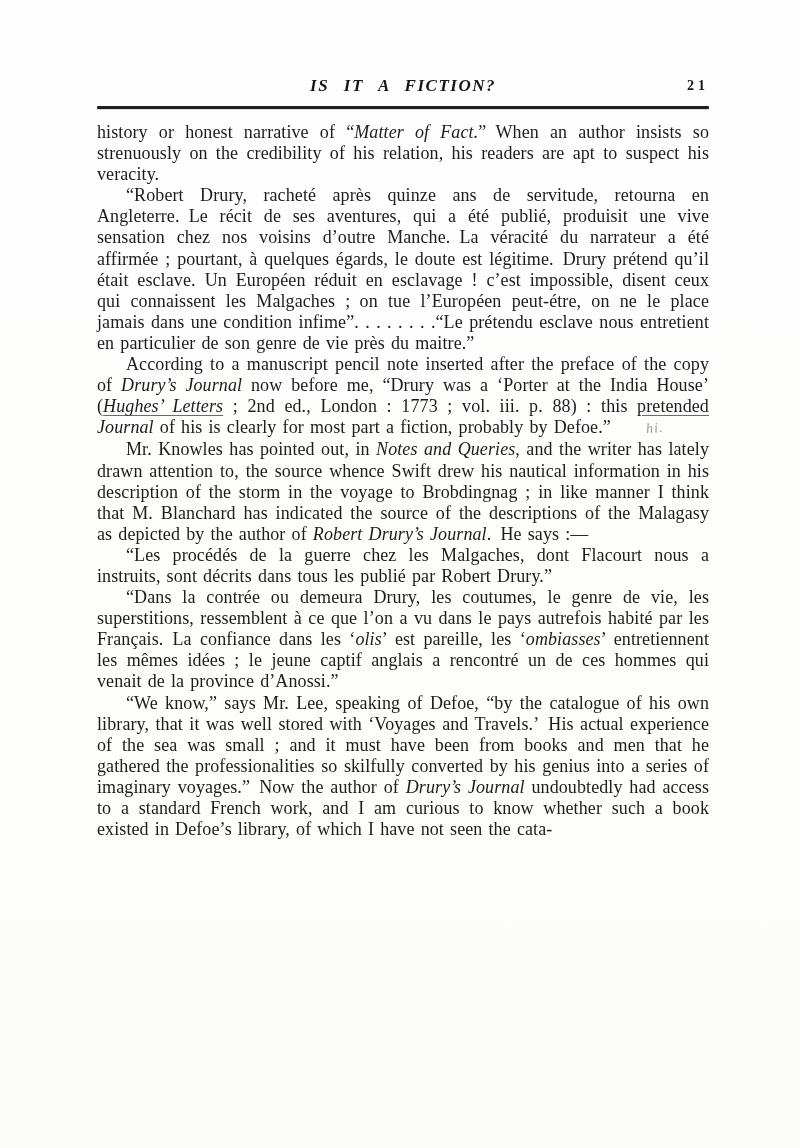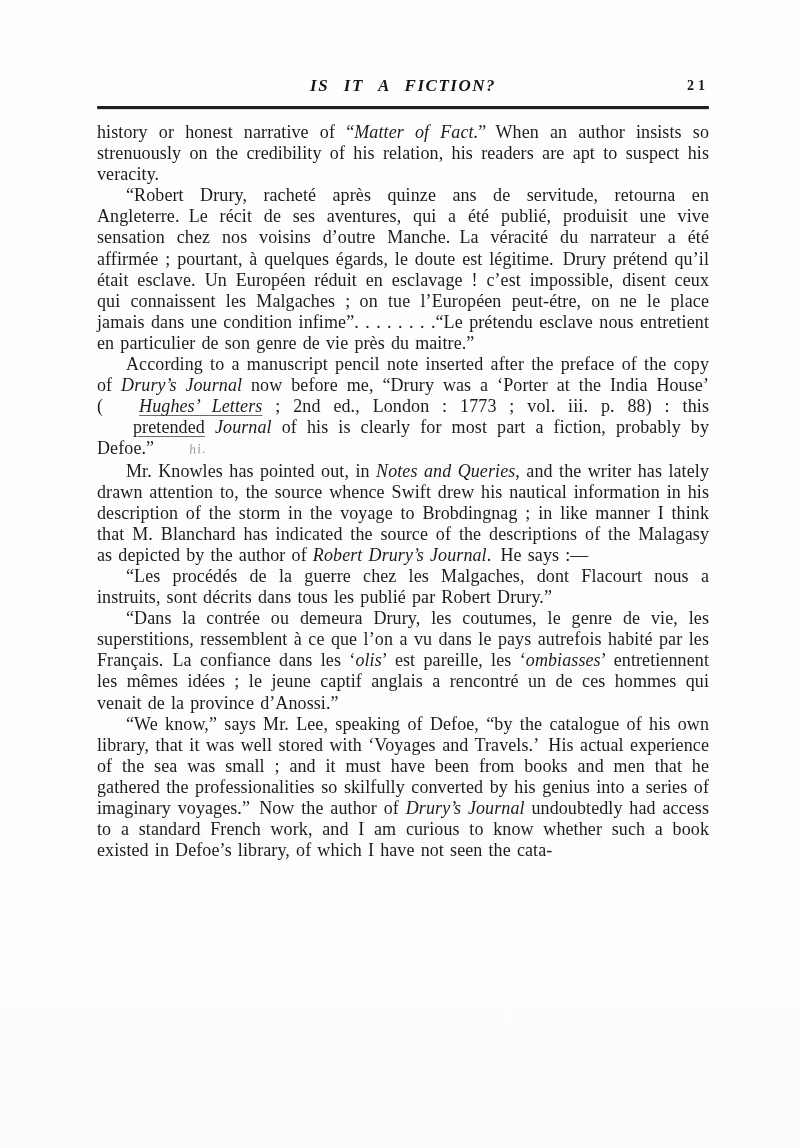--- a/index.html
+++ b/index.html
@@ -70,21 +70,20 @@
     text-indent: 29px;
   }
   .it {
     font-style: italic;
   }
   .pencil-underline {
     text-decoration: underline;
     text-decoration-thickness: 1px;
     text-underline-offset: 3px;
     text-decoration-color: #6b6b6b;
-    margin-left: 36px;
   }
   .handwritten {
     display: inline-block;
     font-style: italic;
     font-size: 14px;
     letter-spacing: 1px;
     color: #9a9a9a;
     transform: rotate(-6deg) translateY(1px);
   }
 </style>

